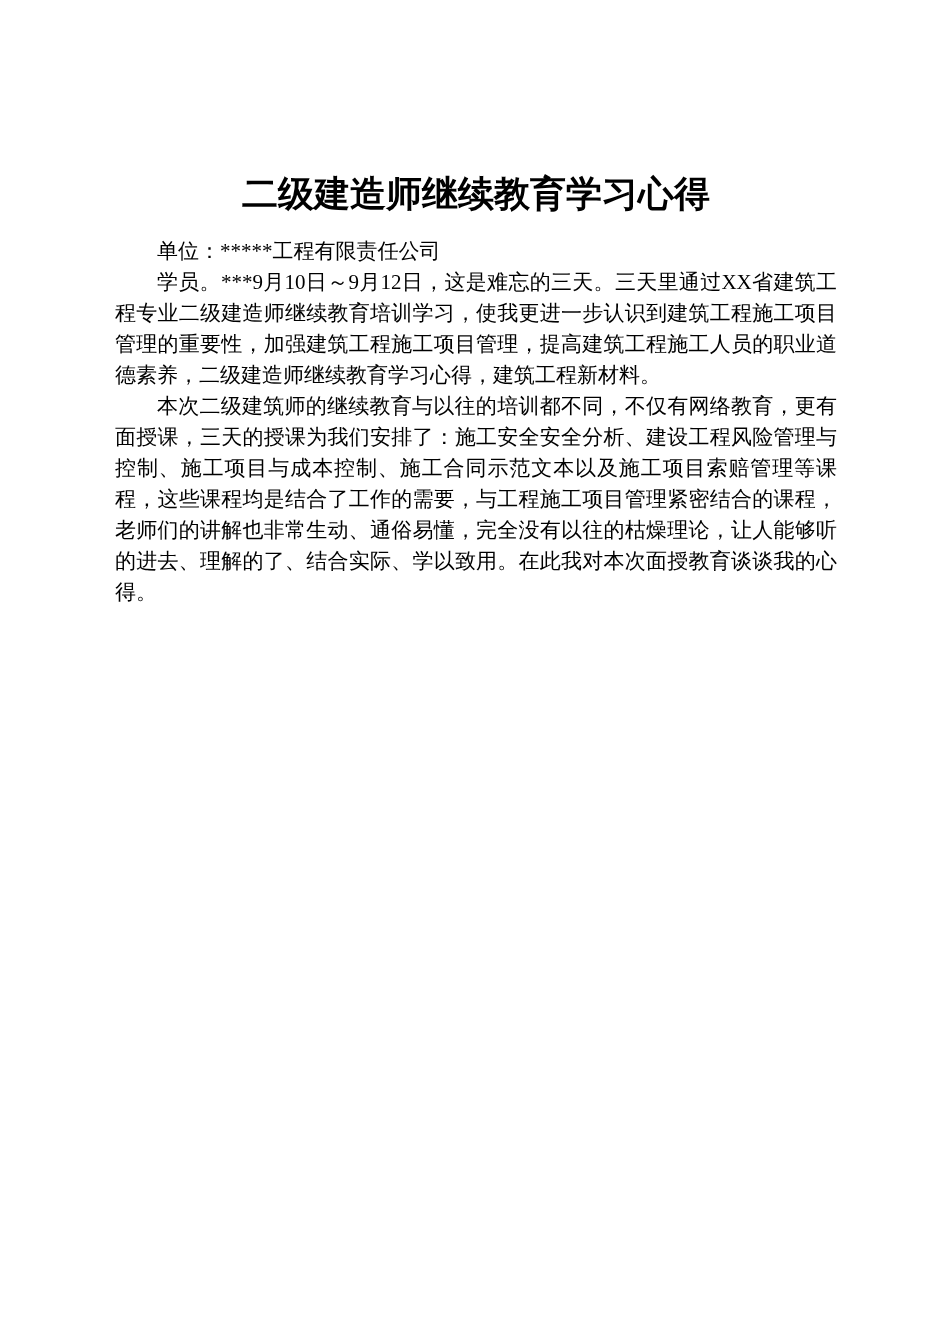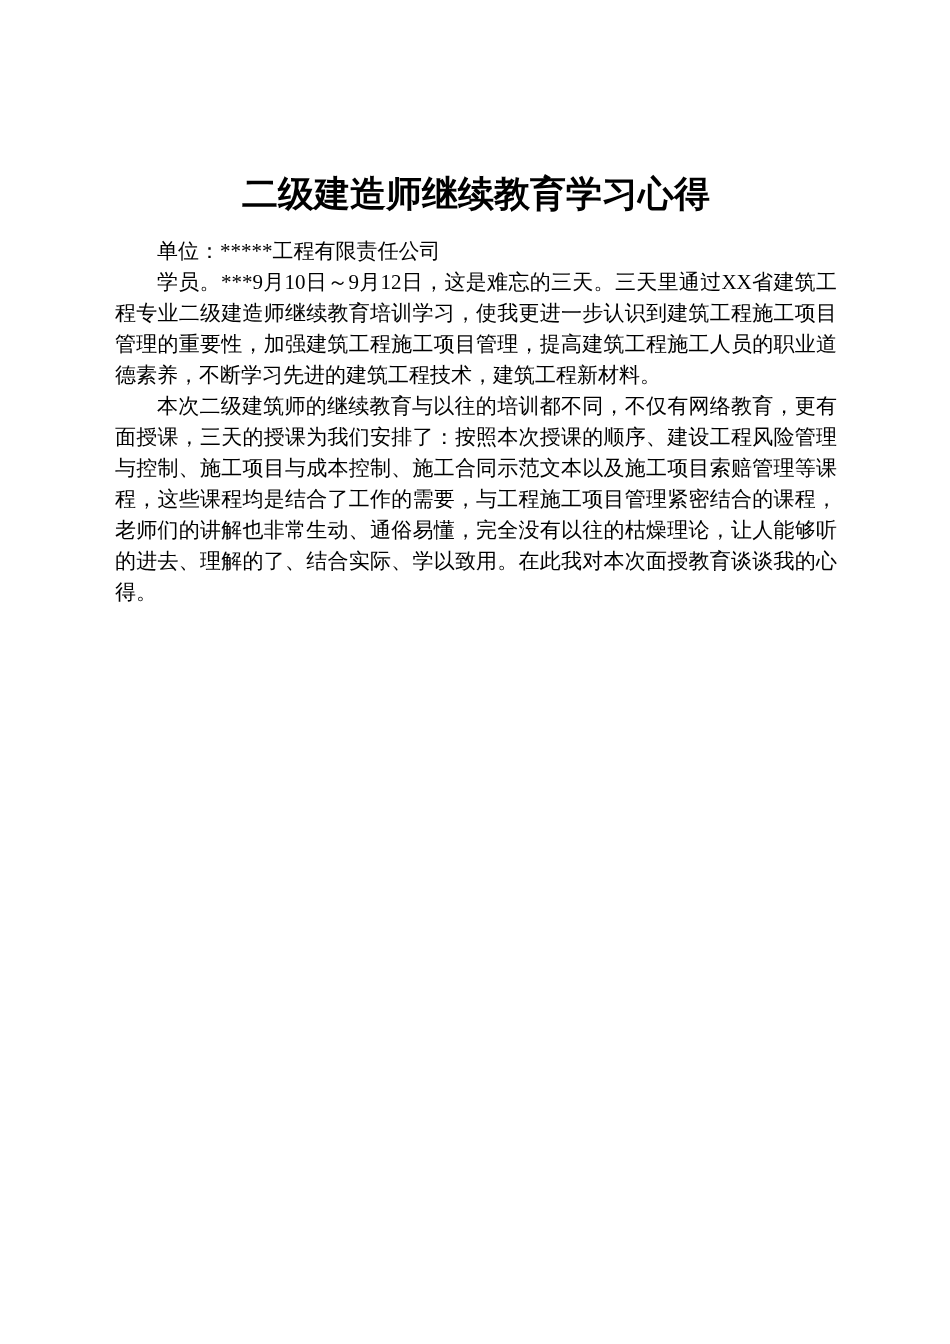--- a/index.html
+++ b/index.html
@@ -42,19 +42,19 @@
     white-space: pre;
   }
 </style>
 </head>
 <body>
 
 <div class="page">
   <h1 class="doc-title">二级建造师继续教育学习心得</h1>
   <div class="doc-body">
     <p>单位：*****工程有限责任公司</p>
-    <p>学员。***9月10日～9月12日，这是难忘的三天。三天里通过XX省建筑工程专业二级建造师继续教育培训学习，使我更进一步认识到建筑工程施工项目管理的重要性，加强建筑工程施工项目管理，提高建筑工程施工人员的职业道德素养，不断学习先进的建筑工程技术，建筑工程新材料。</p>
-    <p>本次二级建筑师的继续教育与以往的培训都不同，不仅有网络教育，更有面授课，三天的授课为我们安排了：按照本次授课的顺序、建设工程风险管理与控制、施工项目与成本控制、施工合同示范文本以及施工项目索赔管理等课程，这些课程均是结合了工作的需要，与工程施工项目管理紧密结合的课程，老师们的讲解也非常生动、通俗易懂，完全没有以往的枯燥理论，让人能够听的进去、理解的了、结合实际、学以致用。在此我对本次面授教育谈谈我的心得。</p>
+    <p>学员。***9月10日～9月12日，这是难忘的三天。三天里通过XX省建筑工程专业二级建造师继续教育培训学习，使我更进一步认识到建筑工程施工项目管理的重要性，加强建筑工程施工项目管理，提高建筑工程施工人员的职业道德素养，二级建造师继续教育学习心得，建筑工程新材料。</p>
+    <p>本次二级建筑师的继续教育与以往的培训都不同，不仅有网络教育，更有面授课，三天的授课为我们安排了：施工安全安全分析、建设工程风险管理与控制、施工项目与成本控制、施工合同示范文本以及施工项目索赔管理等课程，这些课程均是结合了工作的需要，与工程施工项目管理紧密结合的课程，老师们的讲解也非常生动、通俗易懂，完全没有以往的枯燥理论，让人能够听的进去、理解的了、结合实际、学以致用。在此我对本次面授教育谈谈我的心得。</p>
   </div>
   <div class="doc-footer">
     <span>第1页　共3页</span>
   </div>
 </div>
 
 </body></html>

